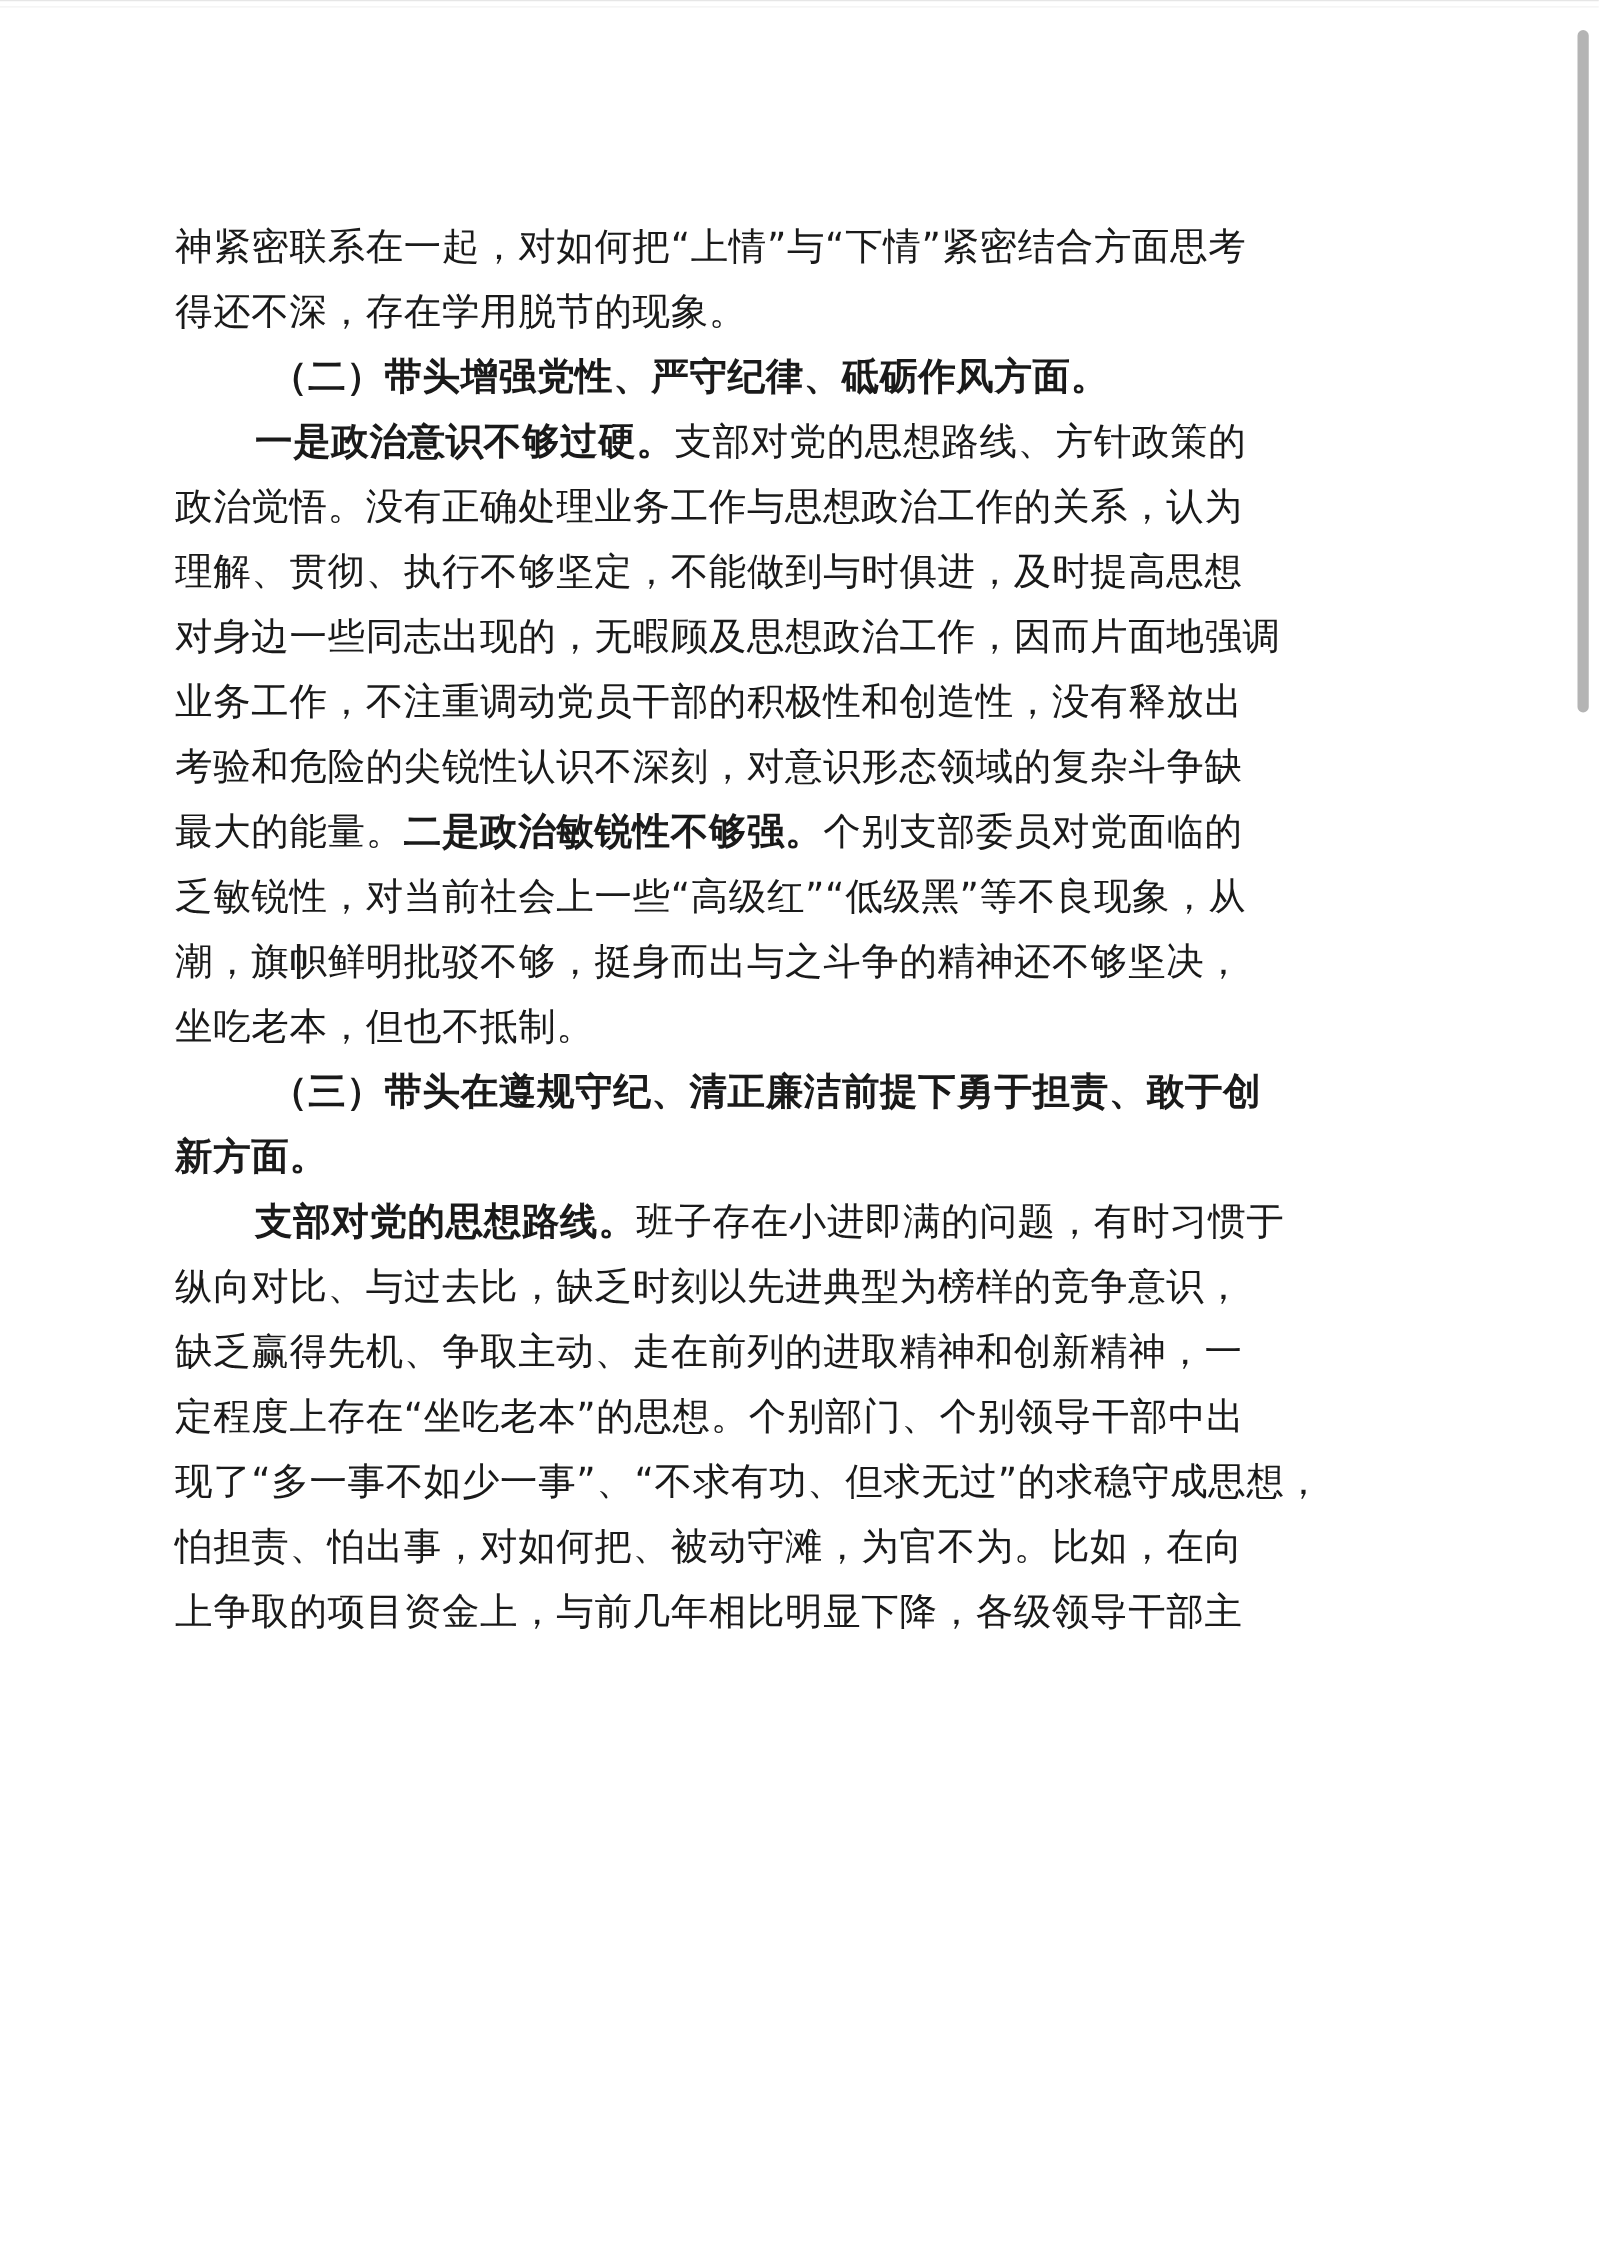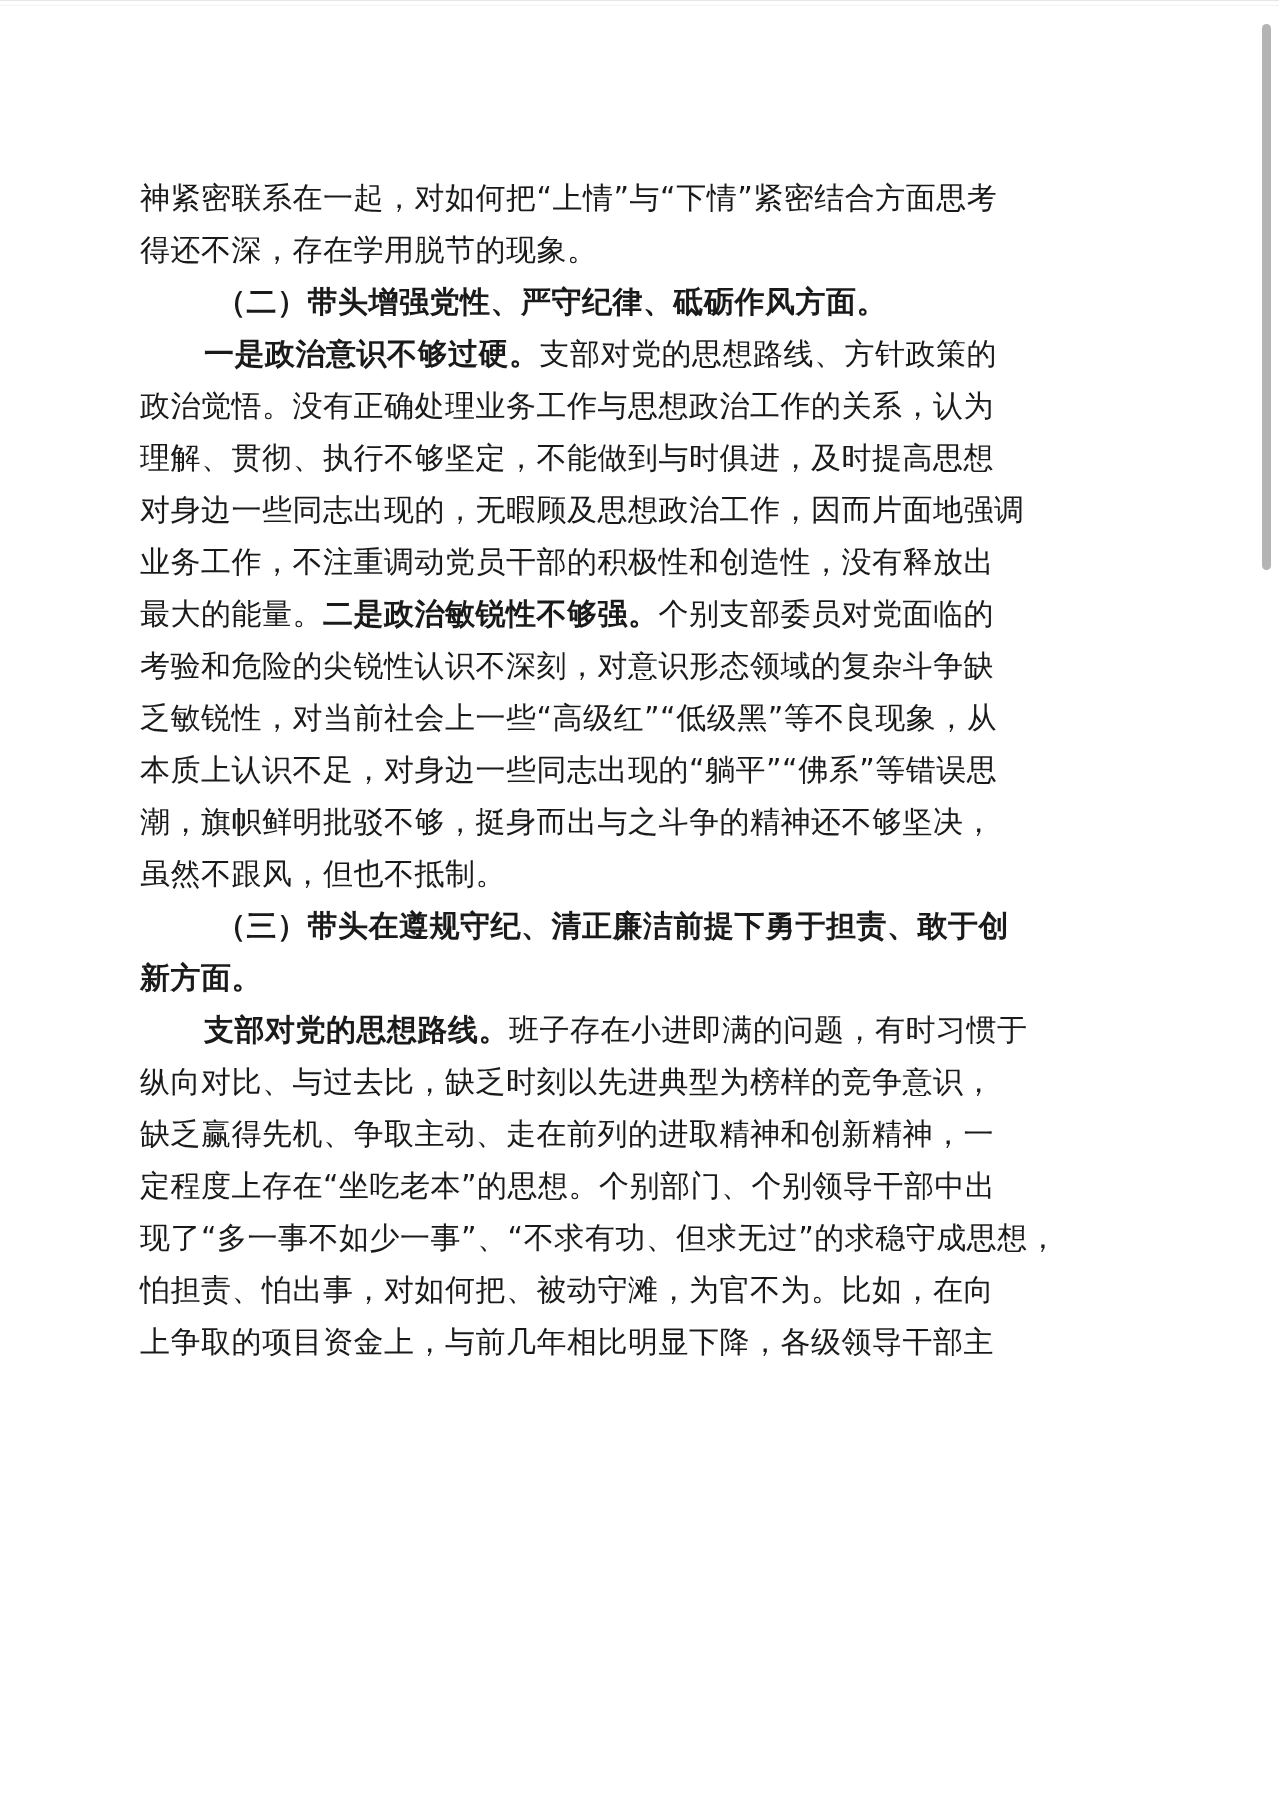--- a/index.html
+++ b/index.html
@@ -83,41 +83,38 @@
 
   <div class="line">
     <span>对身边一些同志出现的，无暇顾及思想政治工作，因而片面地强调</span>
   </div>
 
   <div class="line">
     <span>业务工作，不注重调动党员干部的积极性和创造性，没有释放出</span>
   </div>
 
   <div class="line">
-    <span>最大的能量。</span><span class="bold">二是政治敏锐性不够强。</span><span>个别支部委员对党面临的</span>
+    <span>考验和危险的尖锐性认识不深刻，对意识形态领域的复杂斗争缺</span>
   </div>
 
   <div class="line">
-    <span>考验和危险的尖锐性认识不深刻，对意识形态领域的复杂斗争缺</span>
+    <span>最大的能量。</span><span class="bold">二是政治敏锐性不够强。</span><span>个别支部委员对党面临的</span>
   </div>
 
   <div class="line">
     <span>乏敏锐性，对当前社会上一些“高级红”“低级黑”等不良现象，从</span>
   </div>
 
-  <div class="line">
-    <span>本质上认识不足，对身边一些同志出现的“躺平”“佛系”等错误思</span>
-  </div>
 
   <div class="line">
     <span>潮，旗帜鲜明批驳不够，挺身而出与之斗争的精神还不够坚决，</span>
   </div>
 
   <div class="line">
-    <span>虽然不跟风，但也不抵制。</span>
+    <span>坐吃老本，但也不抵制。</span>
   </div>
 
   <div class="line head-indent">
     <span class="bold">（三）带头在遵规守纪、清正廉洁前提下勇于担责、敢于创</span>
   </div>
 
   <div class="line">
     <span class="bold">新方面。</span>
   </div>
 

